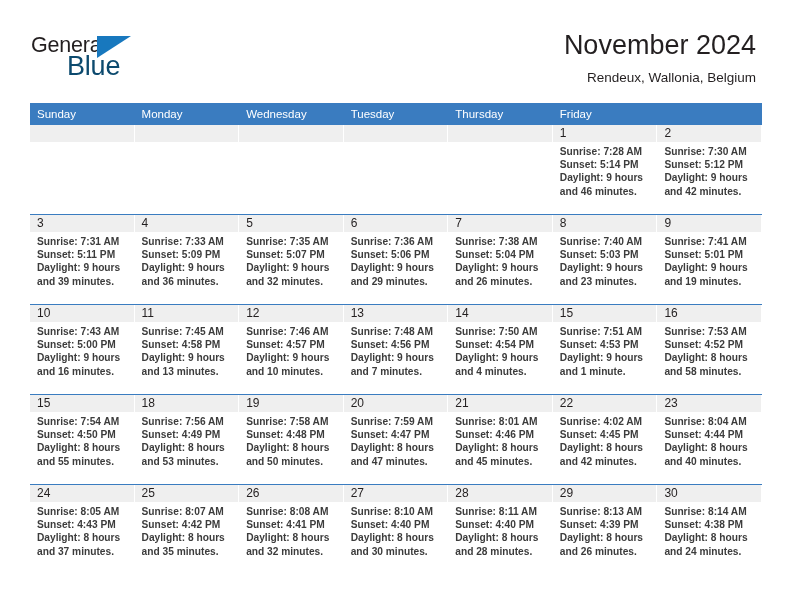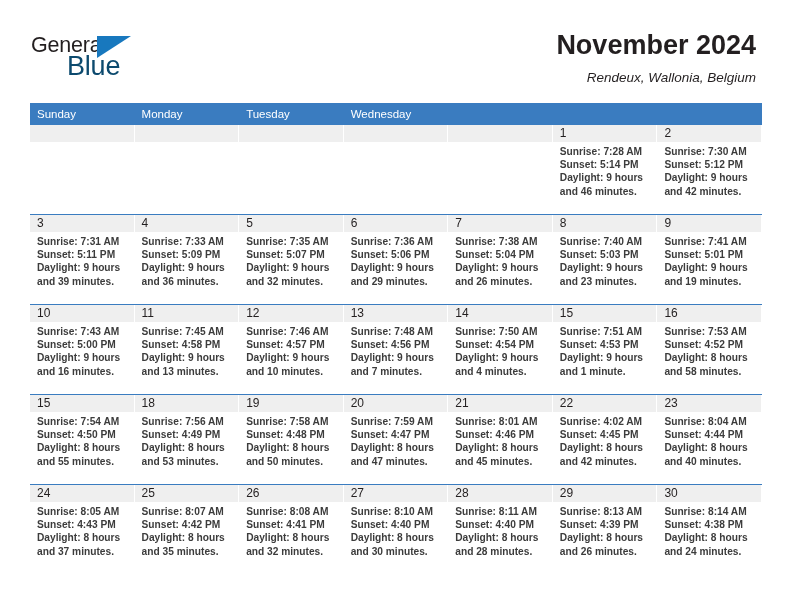--- a/index.html
+++ b/index.html
@@ -67,32 +67,31 @@
   }
 
   .title-block {
     position: absolute;
     right: 36px;
     top: 28px;
     text-align: right;
   }
   .month-title {
     font-size: 27px;
-    font-weight: bold;
+    font-weight: normal;
     color: #231f20;
     line-height: 34px;
     white-space: nowrap;
   }
   .location {
     margin-top: 7px;
     font-size: 13.5px;
     color: #231f20;
     line-height: 17px;
     white-space: nowrap;
-    font-style: italic;
   }
 
   
   .calendar {
     position: absolute;
     left: 30px;
     top: 103px;
     width: 732px;
   }
 
@@ -178,22 +177,24 @@
       <div class="month-title">November 2024</div>
       <div class="location">Rendeux, Wallonia, Belgium</div>
     </div>
 
   </div>
 
   <div class="calendar">
     <div class="cal-row cal-head" id="weekday-row">
         <div class="cell">Sunday</div>
         <div class="cell">Monday</div>
+        <div class="cell">Wednesday</div>
         <div class="cell">Tuesday</div>
-        <div class="cell">Wednesday</div>
+        <div class="cell">Thursday</div>
+        <div class="cell">Friday</div>
       </div>
     <div id="weeks-container">
         <div class="cal-row cal-body-row first">
           <div class="cell daycell">
             <div class="daynum-strip"></div>
           </div>
           <div class="cell daycell">
             <div class="daynum-strip"></div>
           </div>
           <div class="cell daycell">

